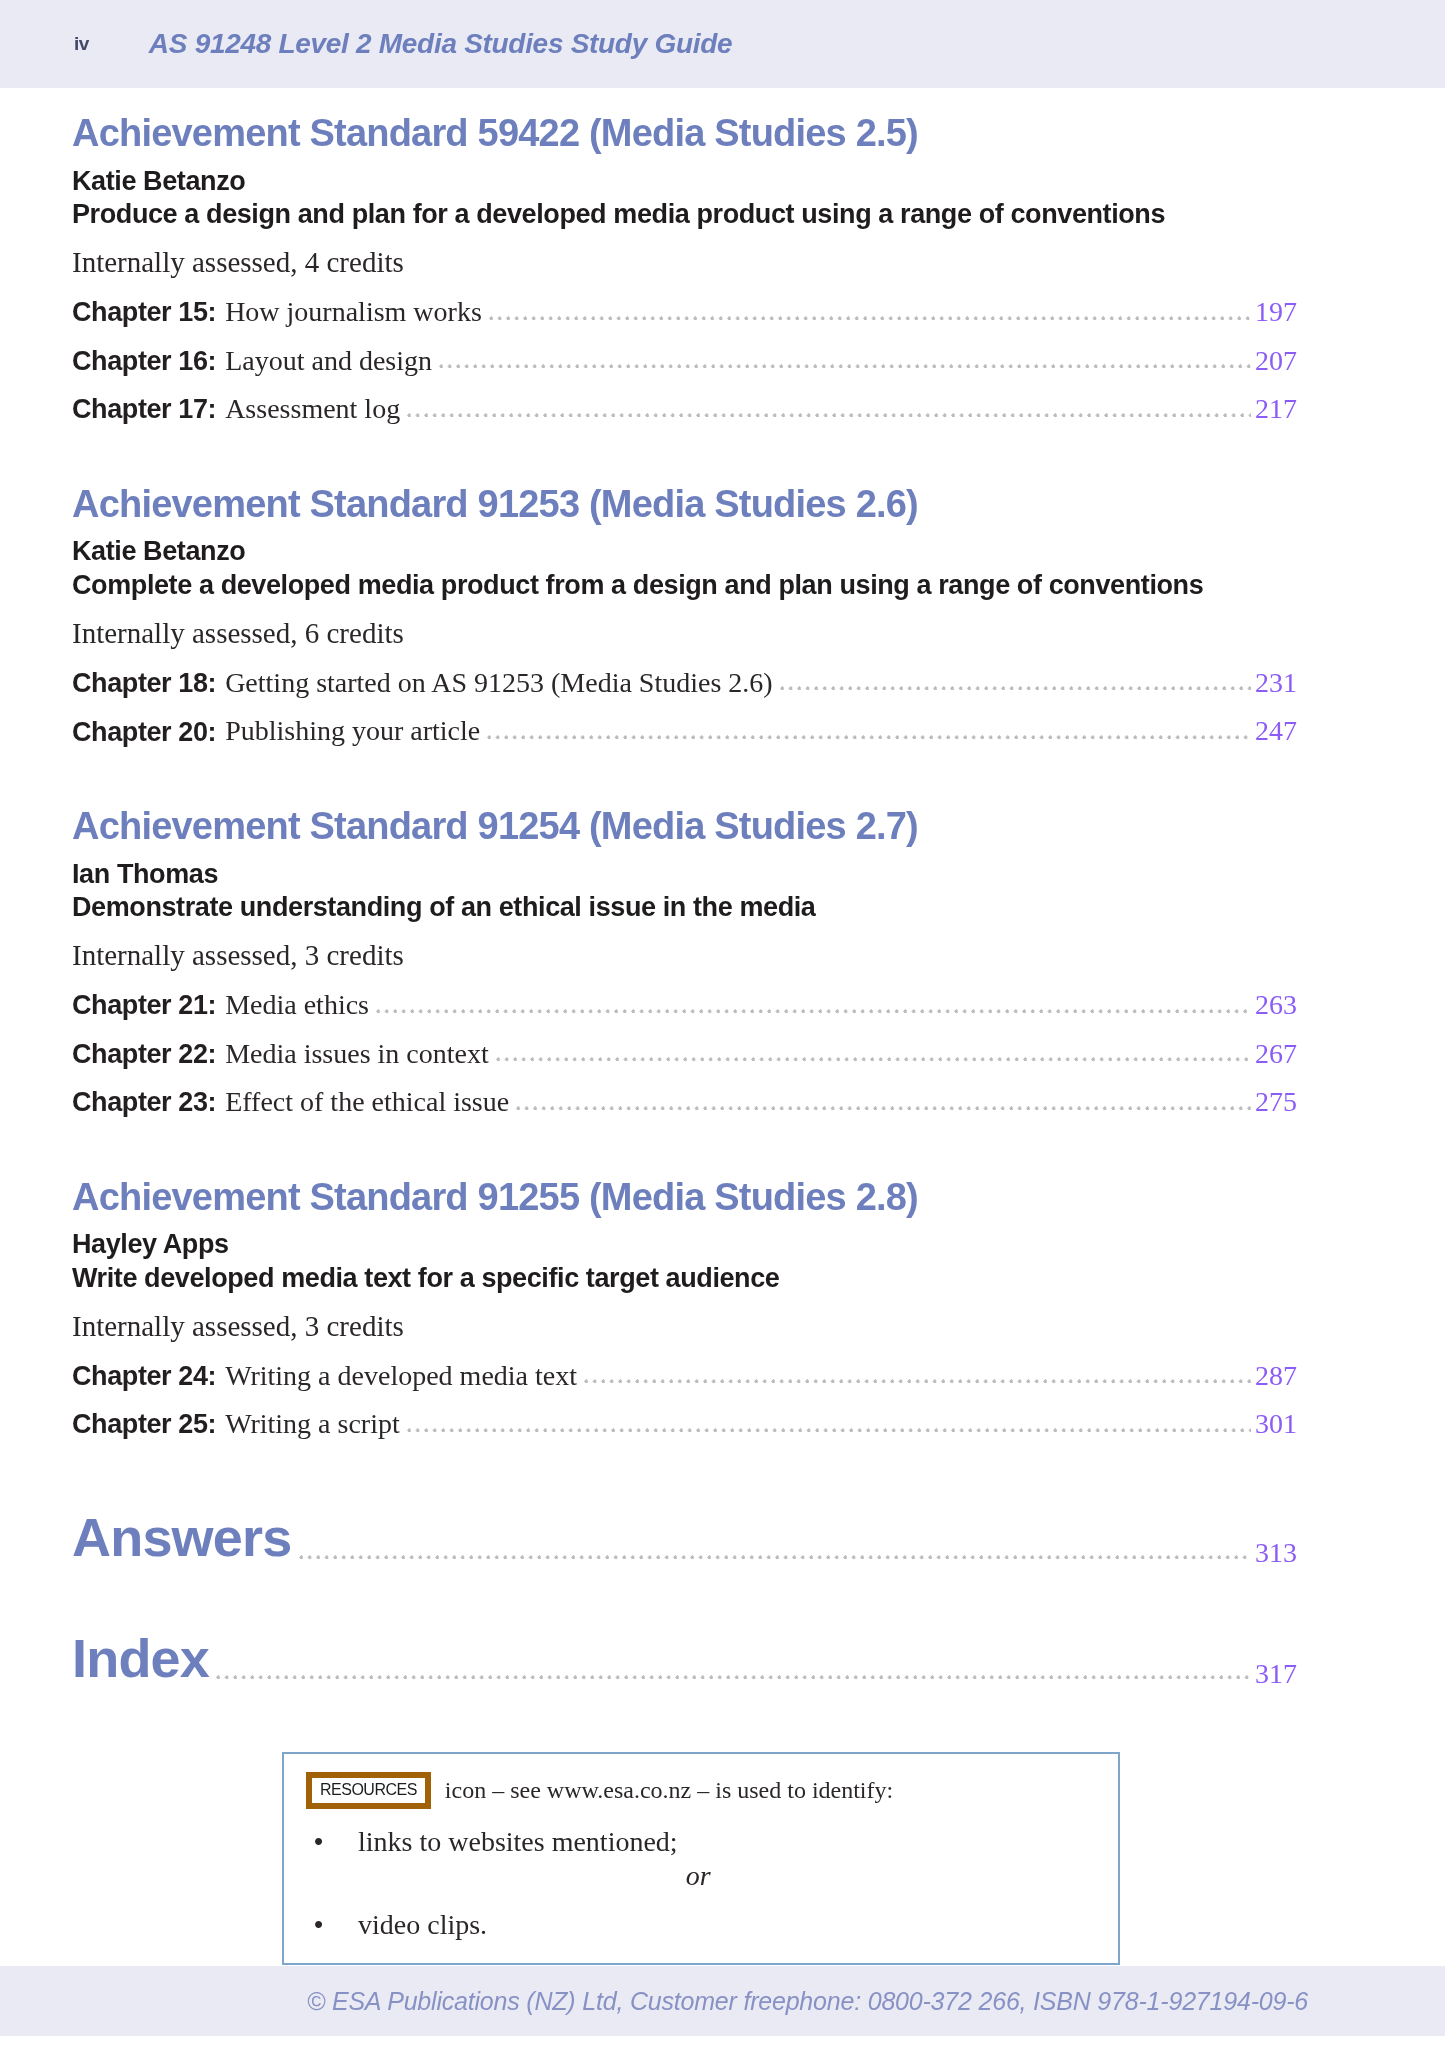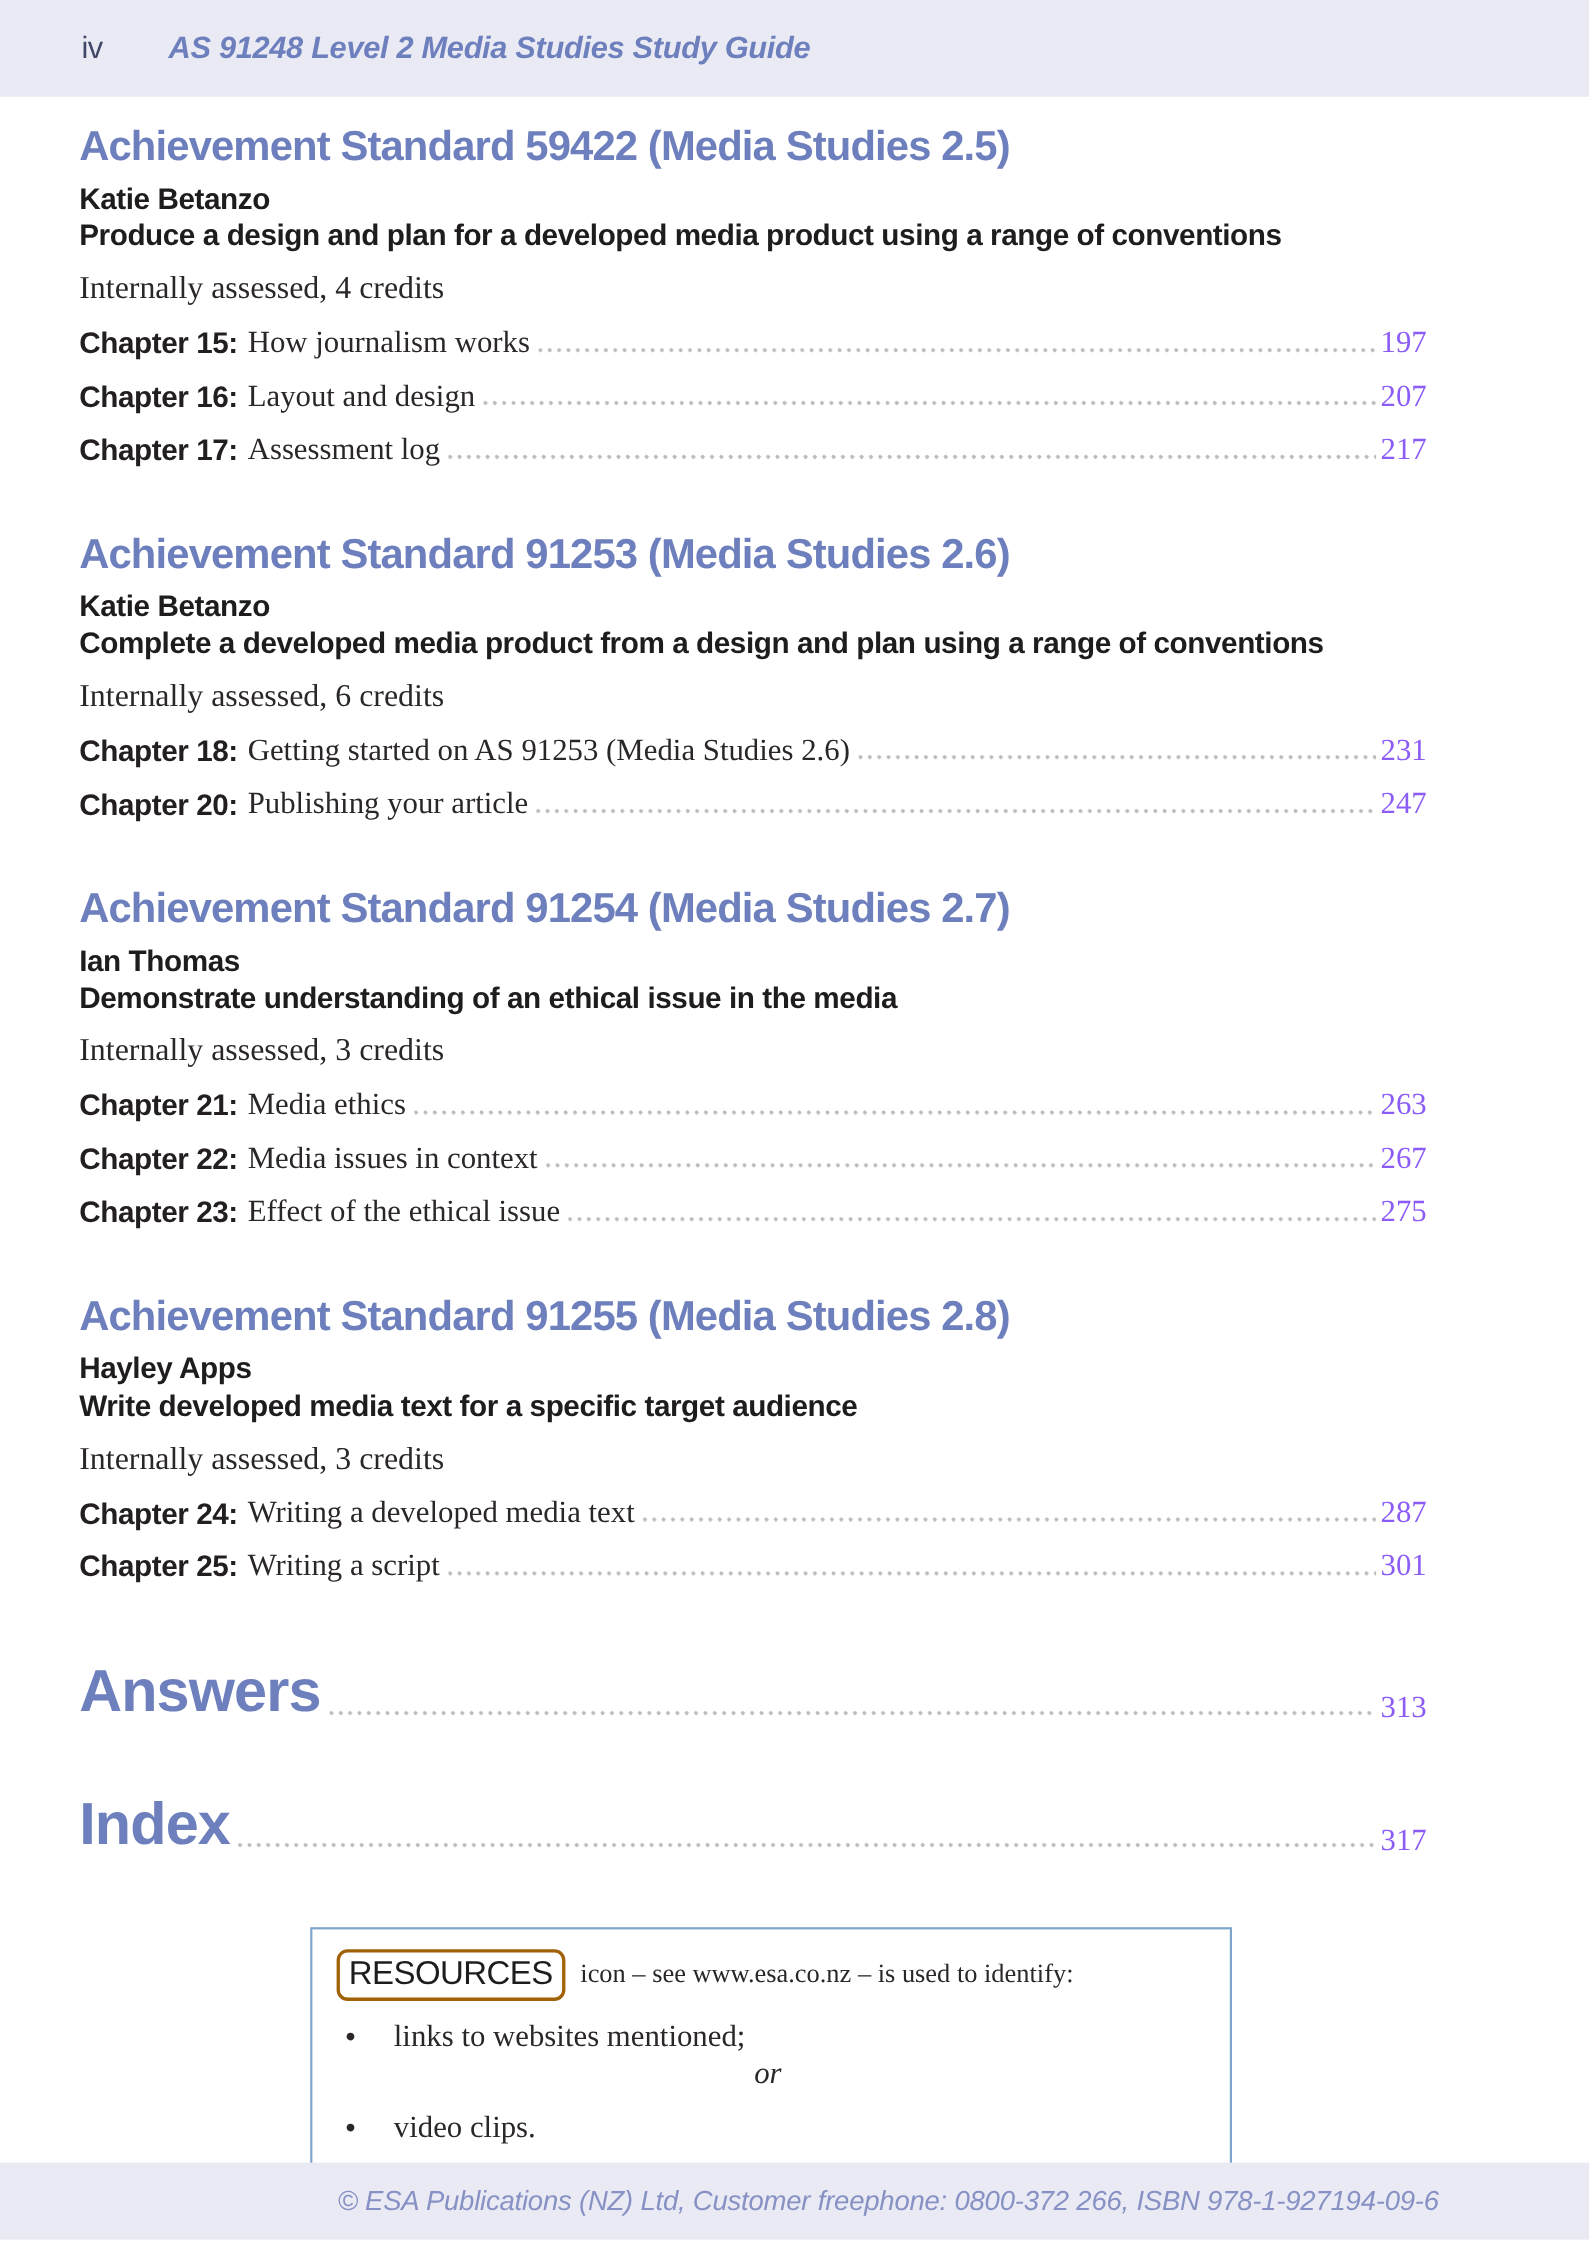--- a/index.html
+++ b/index.html
@@ -16,22 +16,22 @@
   .band {
     background:#e9eaf4;
     width:100%;
   }
   .header-band {
     height:88px;
     display:flex; align-items:center;
     padding-left:74px;
   }
   .folio {
-    font-weight:normal;
-    font-size:28px;
+    font-weight:bold;
+    font-size:19px;
     color:#414868;
     letter-spacing:-0.5px;
   }
   .running-title {
     margin-left:60px;
     font-weight:bold; font-style:italic;
     font-size:28px;
     color:#6d7fbc;
     letter-spacing:-0.3px;
   }
@@ -114,24 +114,24 @@
   .res-box {
     margin:62px 0 0 210px;
     width:838px;
     border:2px solid #7ea6cb;
     padding:18px 24px 20px 22px;
     background:#ffffff;
   }
   .res-line1 { display:flex; align-items:center; }
   .res-badge {
     display:inline-block;
-    border:3px solid #a16207;
-    border-radius:10px;
+    border:6px solid #a16207;
+    border-radius:0;
     padding:3px 8px 4px 8px;
-    font-size:30px;
+    font-size:16px;
     letter-spacing:-0.5px;
     color:#1f1c1d;
     white-space:nowrap;
   }
   .res-intro {
     margin-left:14px;
     font-family:"Liberation Serif", serif;
     font-size:24px;
     color:#2b2728;
   }

